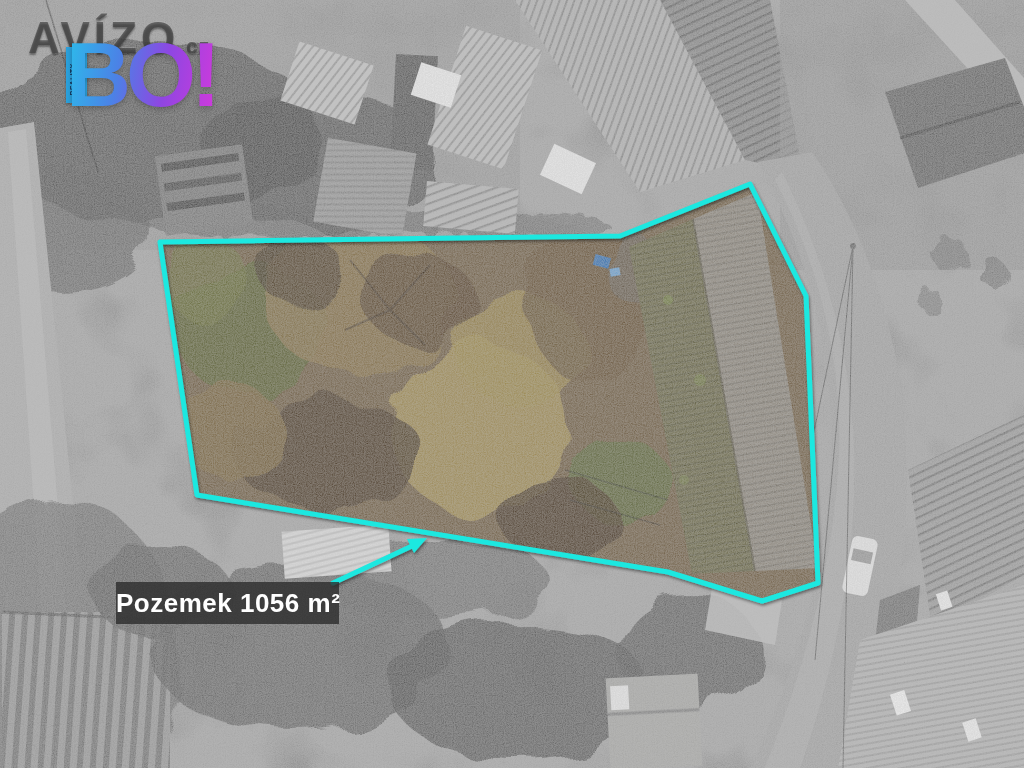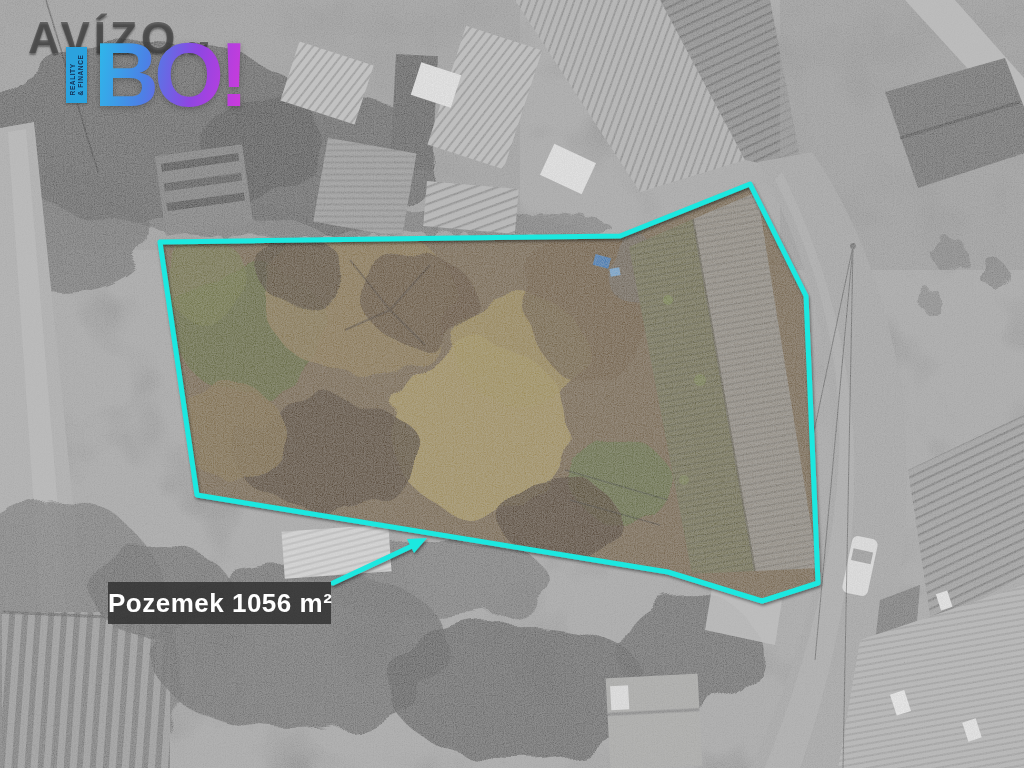--- a/index.html
+++ b/index.html
@@ -24,31 +24,31 @@
     background:#2ba2de;z-index:2;box-shadow:0 1px 3px rgba(0,0,0,.35);
   }
   .rtxt{
     position:absolute;left:50%;top:50%;
     transform:translate(-50%,-50%) rotate(-90deg);
     font-size:6.5px;font-weight:bold;color:#143055;
     letter-spacing:.6px;line-height:1.3;white-space:nowrap;text-align:left;
   }
   .rtxt span{display:block;}
   .bo{
-    position:absolute;left:70px;top:16px;z-index:3;
+    position:absolute;left:42px;top:16px;z-index:3;
     font-size:90px;font-weight:800;letter-spacing:-5px;line-height:1;
     background:linear-gradient(100deg,#2fb6ea 5%,#4b82e6 35%,#8f46e2 65%,#c93bdc 95%);
     -webkit-background-clip:text;background-clip:text;color:transparent;
     filter:drop-shadow(0 2px 3px rgba(0,0,0,0.25));
     white-space:nowrap;
   }
 
   
   .area-label{
-    position:absolute;left:108px;top:582px;width:223px;height:42px;z-index:5;
+    position:absolute;left:116px;top:582px;width:223px;height:42px;z-index:5;
     background:rgba(44,44,44,0.80);
     color:#ffffff;font-size:26px;font-weight:bold;letter-spacing:.5px;
     line-height:42px;text-align:left;white-space:nowrap;
   }
 </style>
 </head>
 <body>
 
 <svg class="stage" viewBox="0 0 1024 768" aria-hidden="true">
   <defs>

